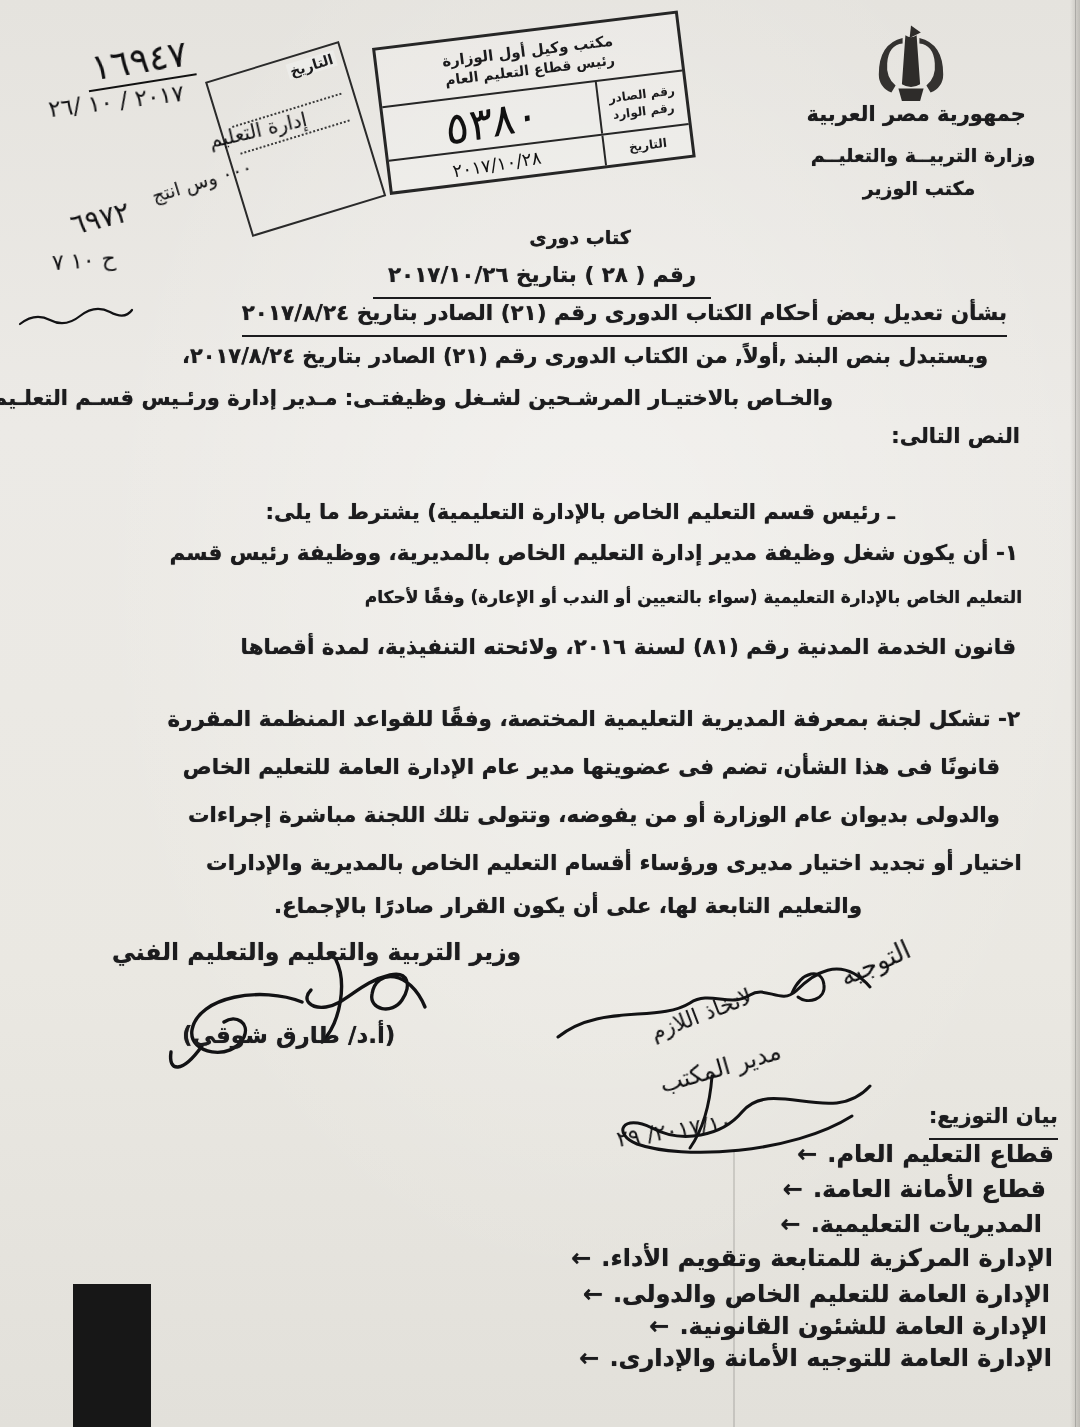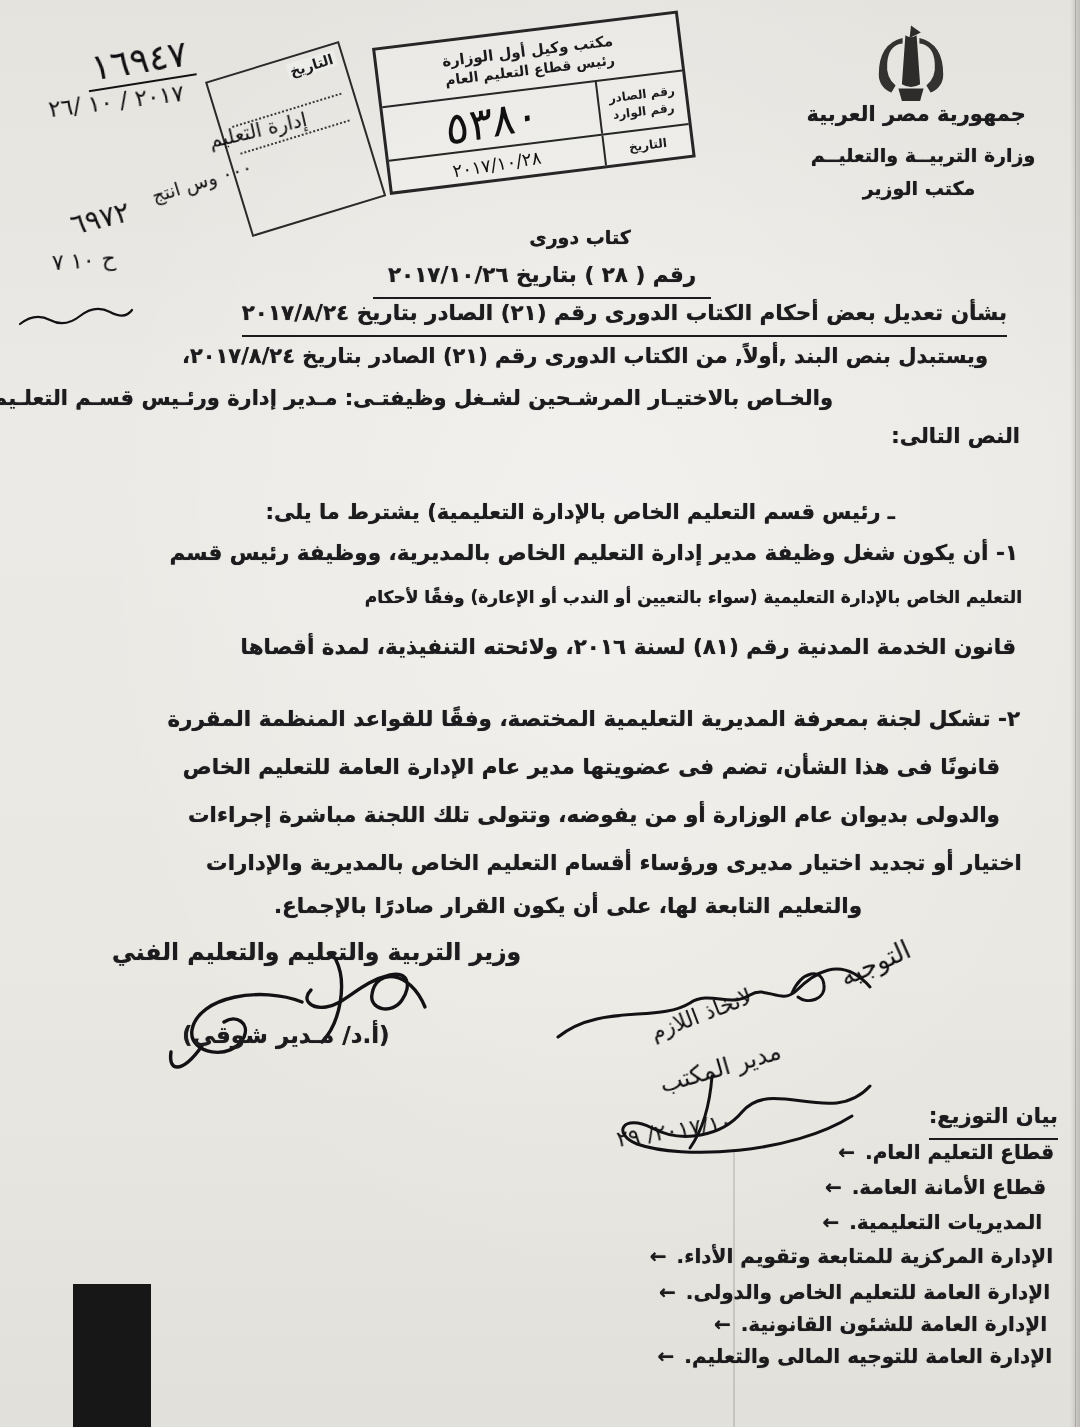--- a/index.html
+++ b/index.html
@@ -41,21 +41,21 @@
   .stamp-date{font-size:18px;font-weight:400;transform:rotate(-2deg);color:#111;}
 
   
   .mini-stamp{position:absolute;left:205px;top:82px;width:140px;height:162px;
      border:2.5px solid #2a2a2a;transform:rotate(-17deg);transform-origin:top left;
      padding:3px 6px;box-sizing:border-box;}
   .mini-stamp .lbl{font-size:14px;font-weight:700;text-align:right;background:rgba(240,240,238,.6);display:inline-block;padding:0 3px;}
   .dots{border-bottom:2px dotted #3a3a3a;width:92%;margin:26px auto 0;}
 
   .arr{font-weight:700;margin-right:10px;}
-  .dist-item{position:absolute;white-space:nowrap;font-weight:700;font-size:20px;
+  .dist-item{position:absolute;white-space:nowrap;font-weight:700;font-size:24px;
      text-shadow:0 0 .7px rgba(25,25,25,.85);filter:blur(.2px);text-align:right;}
   .redaction{position:absolute;left:73px;top:1284px;width:78px;height:143px;background:#171717;}
   svg.ink{position:absolute;overflow:visible;}
   svg.ink path{fill:none;stroke:#121214;stroke-linecap:round;stroke-linejoin:round;}
 </style>
 </head>
 <body>
 
 <div class="page">
 
@@ -130,21 +130,21 @@
   <div class="t" style="right:58px;top:850px;font-size:21.5px;">اختيار أو تجديد اختيار مديرى ورؤساء أقسام التعليم الخاص بالمديرية والإدارات</div>
   <div class="t" style="right:218px;top:893px;font-size:21.5px;">والتعليم التابعة لها، على أن يكون القرار صادرًا بالإجماع.</div>
 
   <div class="t" style="left:112px;top:938px;font-size:23.5px;">وزير التربية والتعليم والتعليم الفني</div>
   <svg class="ink" style="left:140px;top:952px;width:300px;height:140px;" viewBox="0 0 300 140">
     <path d="M285,55 C270,18 236,16 232,42 C229,58 252,63 262,48 C272,33 268,19 250,23 C220,30 206,52 186,55 C171,57 161,48 171,38" style="stroke-width:3.4"></path>
     <path d="M196,8 C207,30 201,70 182,90" style="stroke-width:3.4"></path>
     <path d="M162,50 C122,34 58,44 52,78 C48,102 92,110 104,85 C110,71 96,62 84,70" style="stroke-width:3.4"></path>
     <path d="M62,94 C42,122 28,120 31,100" style="stroke-width:3.4"></path>
   </svg>
-  <div class="t" style="left:182px;top:1022px;font-size:23px;">(أ.د/ مـدير شوقى)</div>
+  <div class="t" style="left:182px;top:1022px;font-size:23px;">(أ.د/ طارق شوقى)</div>
 
   <div class="hand" style="left:838px;top:948px;font-size:26px;transform:rotate(-24deg);">التوجيه</div>
   <svg class="ink" style="left:540px;top:945px;width:340px;height:130px;" viewBox="0 0 340 130">
     <path d="M330,42 C300,8 272,30 256,46 C241,60 226,40 210,50 C190,63 170,45 150,58 C118,78 60,58 18,92" style="stroke-width:3"></path>
     <path d="M252,48 C262,26 282,22 284,40 C286,54 268,60 258,52" style="stroke-width:3"></path>
   </svg>
   <div class="hand" style="left:648px;top:1002px;font-size:22px;transform:rotate(-21deg);">لاتخاذ اللازم</div>
   <div class="hand" style="left:658px;top:1054px;font-size:24px;transform:rotate(-16deg);">مدير المكتب</div>
   <svg class="ink" style="left:590px;top:1058px;width:300px;height:100px;" viewBox="0 0 300 100">
     <path d="M280,28 C242,70 182,18 152,54 C132,78 92,86 62,70 C32,55 22,76 47,86 C92,102 202,96 262,58" style="stroke-width:3"></path>
@@ -165,20 +165,20 @@
   <div class="dist-item" style="right:27px;top:1244px;">
     <span>الإدارة المركزية للمتابعة وتقويم الأداء.</span><span class="arr">←</span>
   </div>
   <div class="dist-item" style="right:30px;top:1280px;">
     <span>الإدارة العامة للتعليم الخاص والدولى.</span><span class="arr">←</span>
   </div>
   <div class="dist-item" style="right:33px;top:1312px;">
     <span>الإدارة العامة للشئون القانونية.</span><span class="arr">←</span>
   </div>
   <div class="dist-item" style="right:28px;top:1344px;">
-    <span>الإدارة العامة للتوجيه المالى والتعليم.</span><span class="arr">←</span>
+    <span>الإدارة العامة للتوجيه الأمانة والإدارى.</span><span class="arr">←</span>
   </div>
 
   <div class="redaction"></div>
   <div class="fold-line"></div>
   <div class="edge-shade"></div>
   <div class="edge-line"></div>
 </div>
 
 </body></html>

